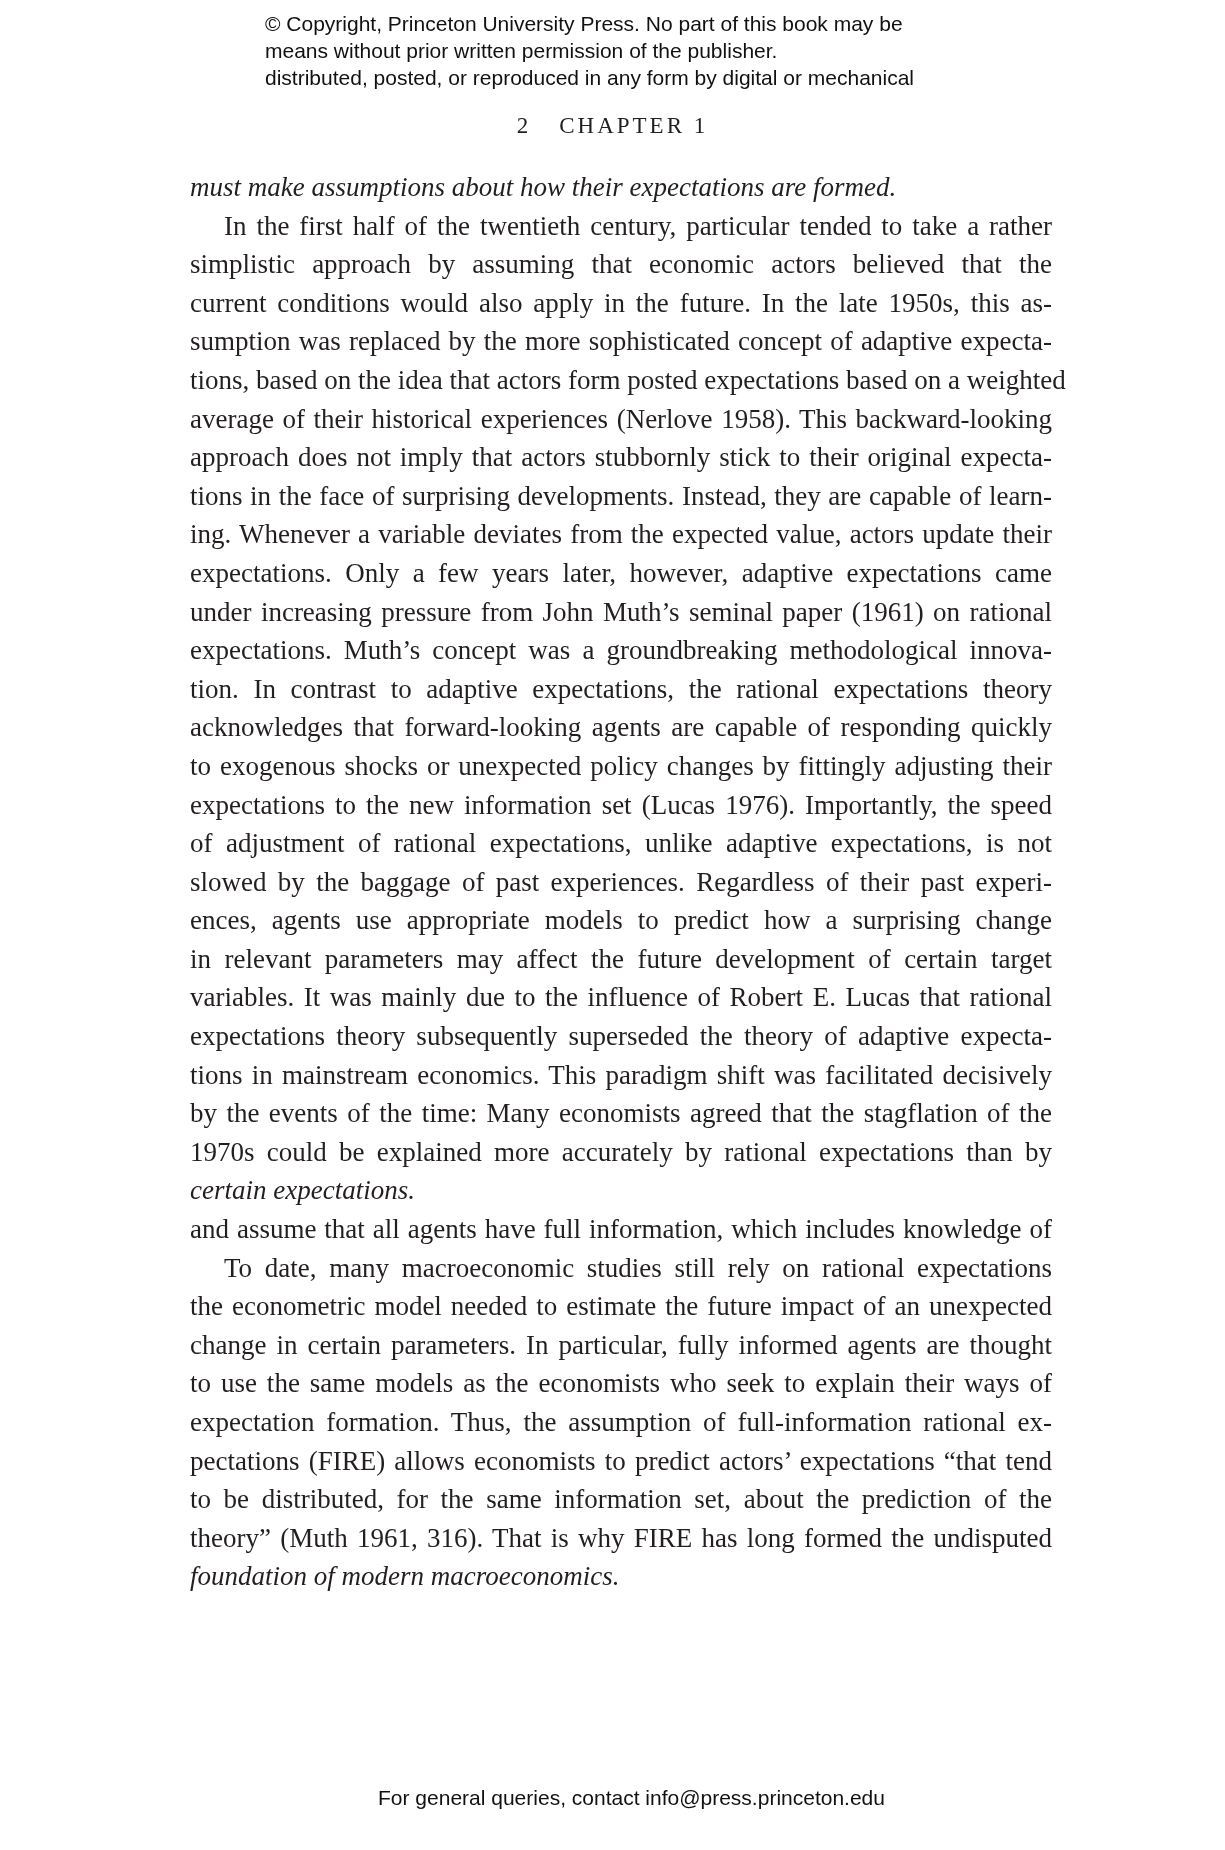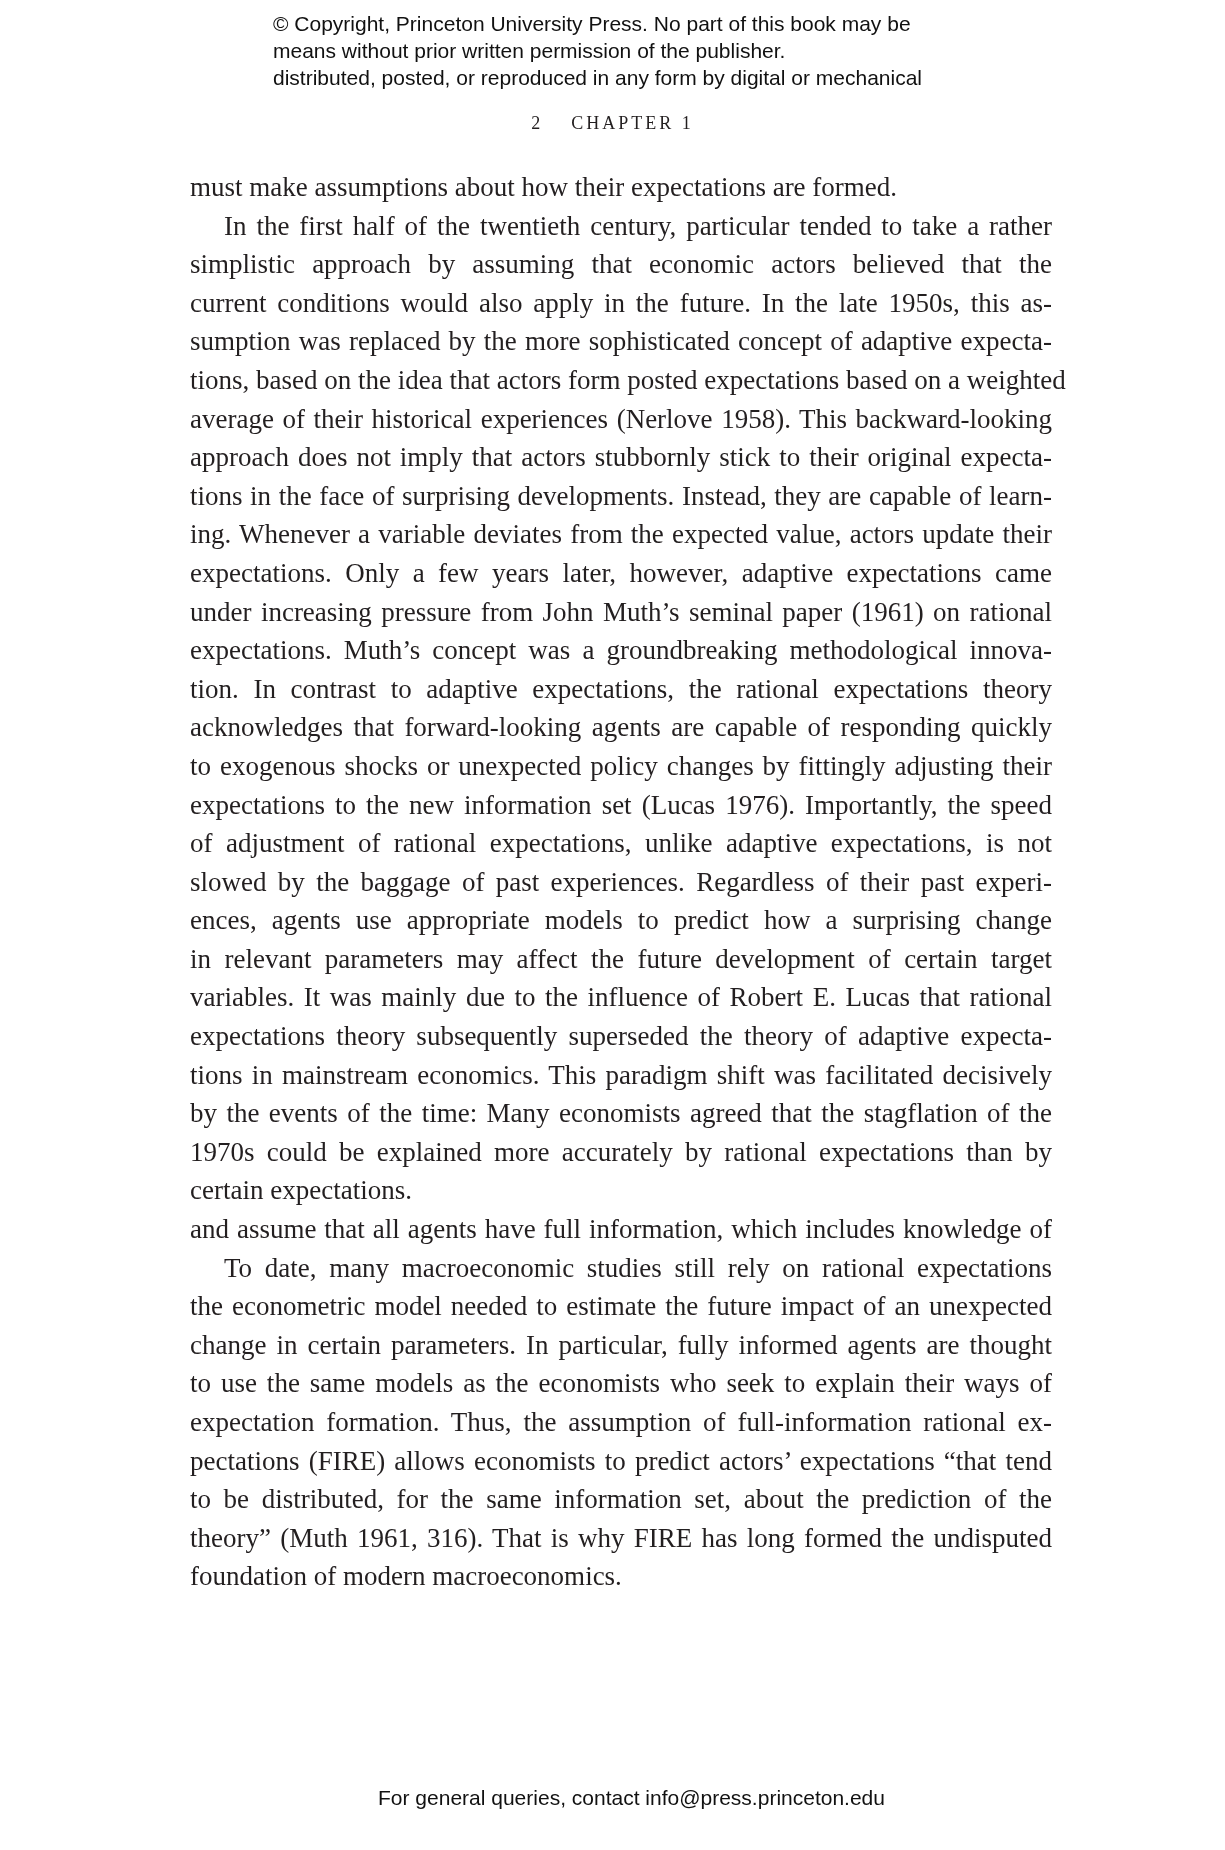--- a/index.html
+++ b/index.html
@@ -20,30 +20,29 @@
       top: 10px;
       width: 720px;
       font-family: "Liberation Sans", sans-serif;
       font-size: 21px;
       line-height: 27px;
       color: #111111;
     }
     .copyright .cline {
       display: block;
       white-space: nowrap;
-      margin-left: 8px;
     }
     .running-head {
       position: absolute;
       left: 0;
       width: 1225px;
       top: 113px;
       text-align: center;
       font-family: "Liberation Serif", serif;
-      font-size: 18px;
+      font-size: 23px;
       letter-spacing: 3px;
       color: #231f20;
     }
     .running-head .pnum {
       margin-right: 28px;
     }
     .body-text {
       position: absolute;
       left: 190px;
       top: 168px;
@@ -55,20 +54,21 @@
     .line {
       display: block;
       height: 38.6px;
       line-height: 38.6px;
       white-space: nowrap;
       text-align: justify;
       text-align-last: justify;
     }
     .line.last {
       text-align-last: left;
+      font-style: italic;
     }
     .line.indent {
       padding-left: 34px;
     }
     .footer {
       position: absolute;
       left: 0;
       width: 1225px;
       top: 1786px;
       text-align: center;

